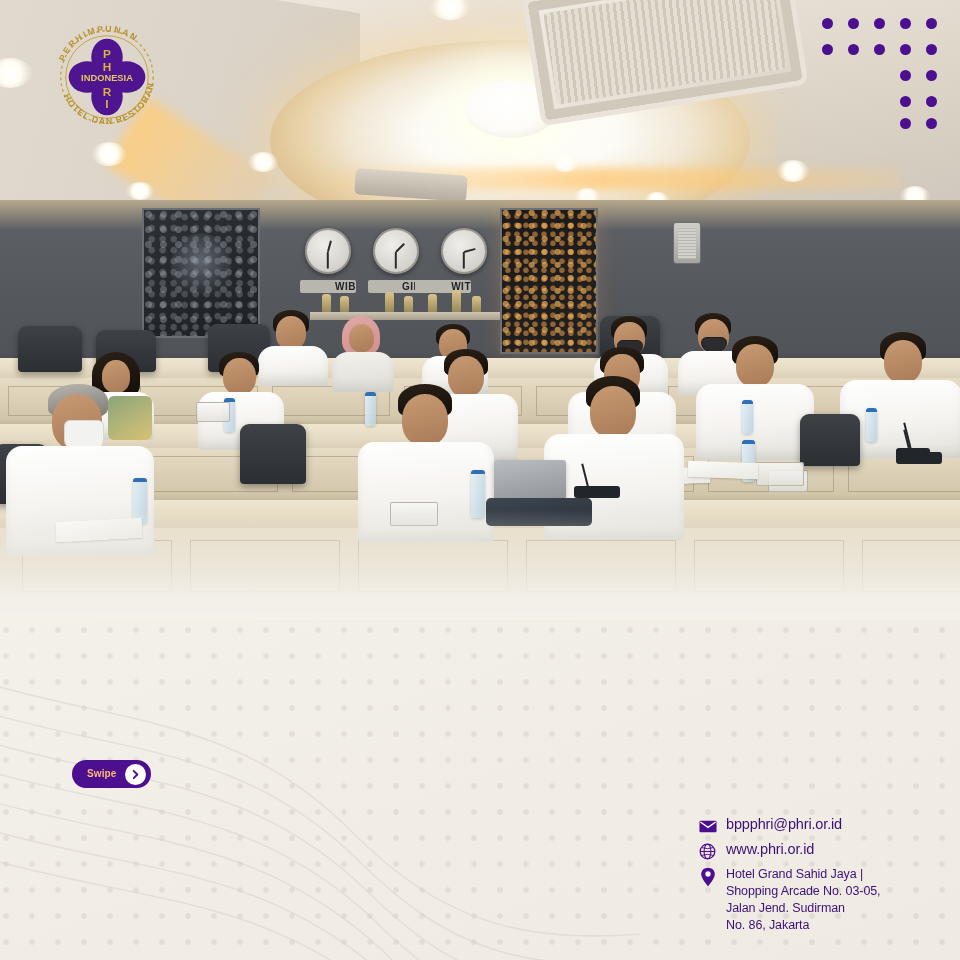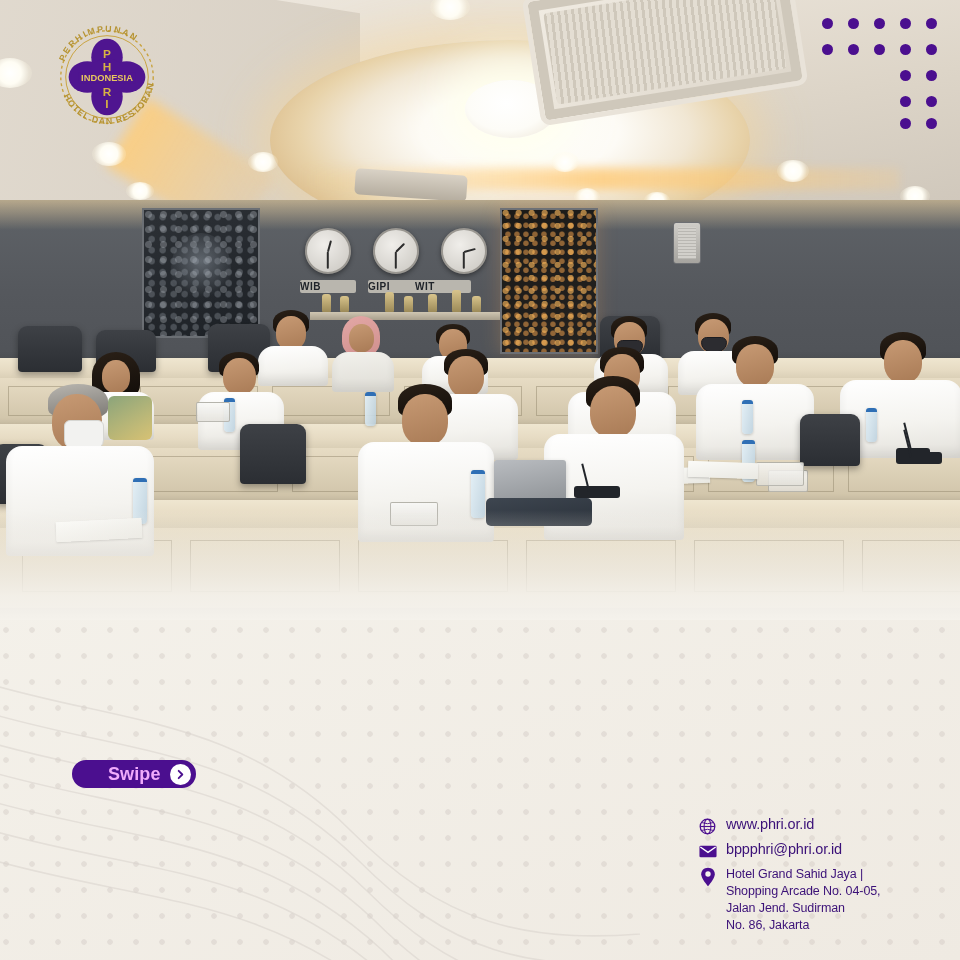--- a/index.html
+++ b/index.html
@@ -165,21 +165,21 @@
   .clock{
     position:absolute; width:46px; height:46px; border-radius:50%;
     background:radial-gradient(circle at 40% 35%,#f0eeea,#c9c6c0);
     border:2.5px solid #9a9791;
     box-shadow:0 2px 5px rgba(0,0,0,.4);
   }
   .clock i{ position:absolute; left:50%; top:50%; background:#2c2c2c; transform-origin:0% 50%; border-radius:1px; }
   .clock .h{ width:12px; height:2.2px; }
   .clock .m{ width:17px; height:1.6px; }
   .clock-lbl{
-    position:absolute; width:56px; text-align:left;
+    position:absolute; width:56px; text-align:right;
     font-size:10px; font-weight:700; letter-spacing:.5px;
     color:#20242a; background:#b9b6ae;
     padding:1px 0; border-radius:2px;
   }
   
   .shelf{
     position:absolute; left:310px; top:312px; width:190px; height:8px;
     background:linear-gradient(180deg,#cfc6b2,#a89f8c);
   }
   .trophy{
@@ -307,23 +307,22 @@
   .swipe{
     position:absolute; left:72px; top:760px;
     height:28px;
     display:inline-flex; align-items:center; gap:9px;
     padding:0 5px 0 15px;
     border-radius:16px;
     background:#4b0f8f;
     z-index:90;
   }
   .swipe-label{
-    color:#f0abfc; font-size:18px; font-weight:700; letter-spacing:.1px;
+    color:#fdba74; font-size:10px; font-weight:700; letter-spacing:.1px;
     line-height:1;
-    margin-left:21px;
   }
   .swipe-arrow{
     width:21px; height:21px; border-radius:50%;
     background:#ffffff;
     display:flex; align-items:center; justify-content:center;
   }
 
   
   .contact{
     position:absolute; right:22px; top:816px;
@@ -620,49 +619,49 @@
       <svg width="11" height="11" viewBox="0 0 12 12">
         <path d="M4 2 L8 6 L4 10" fill="none" stroke="#4b0f8f" stroke-width="2" stroke-linecap="round" stroke-linejoin="round"></path>
       </svg>
     </span>
   </div>
 
   <div class="contact">
 
     <div class="c-row">
       <span class="ic">
+        <svg width="18" height="13" viewBox="0 0 20 14">
+          <rect x="0.5" y="0.5" width="19" height="13" rx="1.5" fill="#4b0f8f"></rect>
+          <path d="M1.5 2 L10 8 L18.5 2" fill="none" stroke="#ffffff" stroke-width="1.6"></path>
+        </svg>
+      </span>
+      <span class="c-text">bppphri@phri.or.id</span>
+    </div>
+
+    <div class="c-row">
+      <span class="ic">
         <svg width="17" height="17" viewBox="0 0 20 20">
           <circle cx="10" cy="10" r="8.6" fill="none" stroke="#4b0f8f" stroke-width="1.5"></circle>
           <ellipse cx="10" cy="10" rx="4" ry="8.6" fill="none" stroke="#4b0f8f" stroke-width="1.3"></ellipse>
           <line x1="1.4" y1="10" x2="18.6" y2="10" stroke="#4b0f8f" stroke-width="1.3"></line>
           <path d="M3.2 5.4 Q10 8 16.8 5.4" fill="none" stroke="#4b0f8f" stroke-width="1.1"></path>
           <path d="M3.2 14.6 Q10 12 16.8 14.6" fill="none" stroke="#4b0f8f" stroke-width="1.1"></path>
         </svg>
       </span>
       <span class="c-text">www.phri.or.id</span>
     </div>
 
     <div class="c-row">
       <span class="ic">
-        <svg width="18" height="13" viewBox="0 0 20 14">
-          <rect x="0.5" y="0.5" width="19" height="13" rx="1.5" fill="#4b0f8f"></rect>
-          <path d="M1.5 2 L10 8 L18.5 2" fill="none" stroke="#ffffff" stroke-width="1.6"></path>
-        </svg>
-      </span>
-      <span class="c-text">bppphri@phri.or.id</span>
-    </div>
-
-    <div class="c-row">
-      <span class="ic">
         <svg width="16" height="20" viewBox="0 0 16 20">
           <path d="M8 0.8 C4 0.8 1.2 3.6 1.2 7.2 C1.2 11.6 8 19.2 8 19.2 C8 19.2 14.8 11.6 14.8 7.2 C14.8 3.6 12 0.8 8 0.8 Z" fill="#4b0f8f"></path>
           <circle cx="8" cy="7" r="2.7" fill="#f5f2ec"></circle>
         </svg>
       </span>
       <span class="c-addr">Hotel Grand Sahid Jaya |
-Shopping Arcade No. 04-05,
+Shopping Arcade No. 03-05,
 Jalan Jend. Sudirman
 No. 86, Jakarta</span>
     </div>
 
   </div>
 
 </div>
 
 </body></html>

